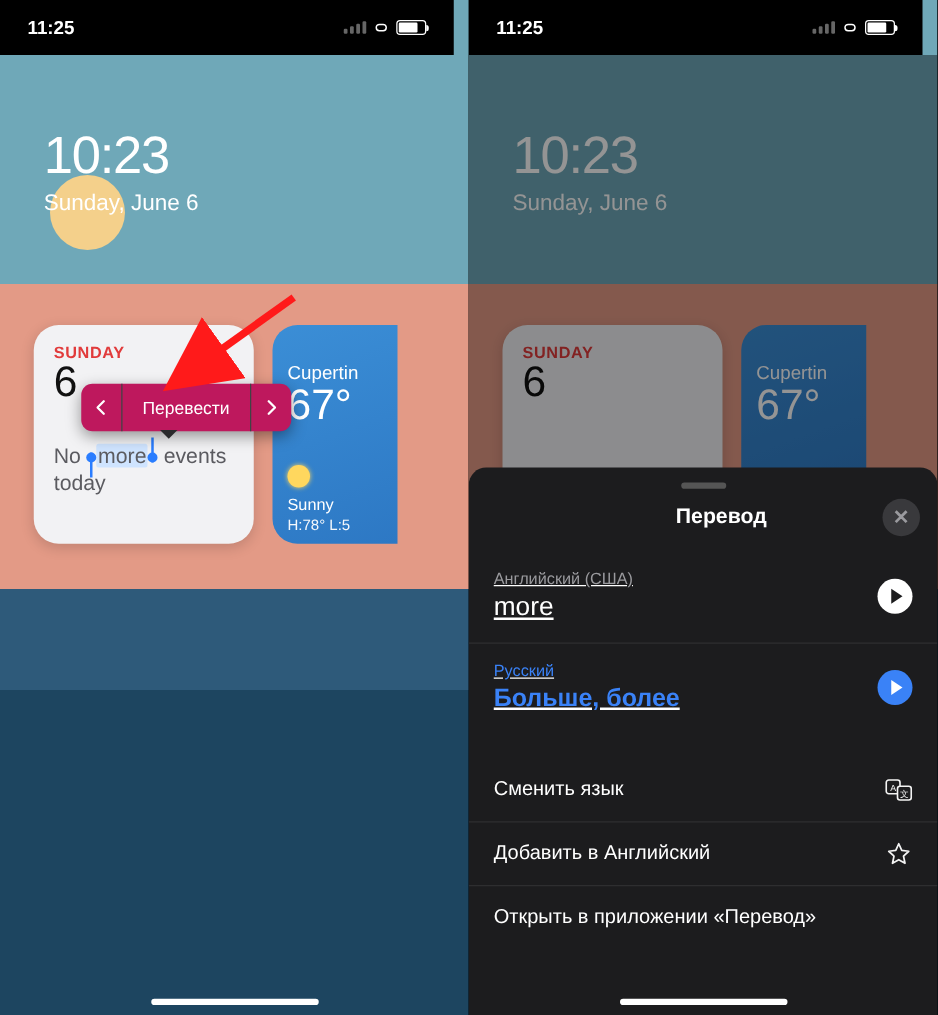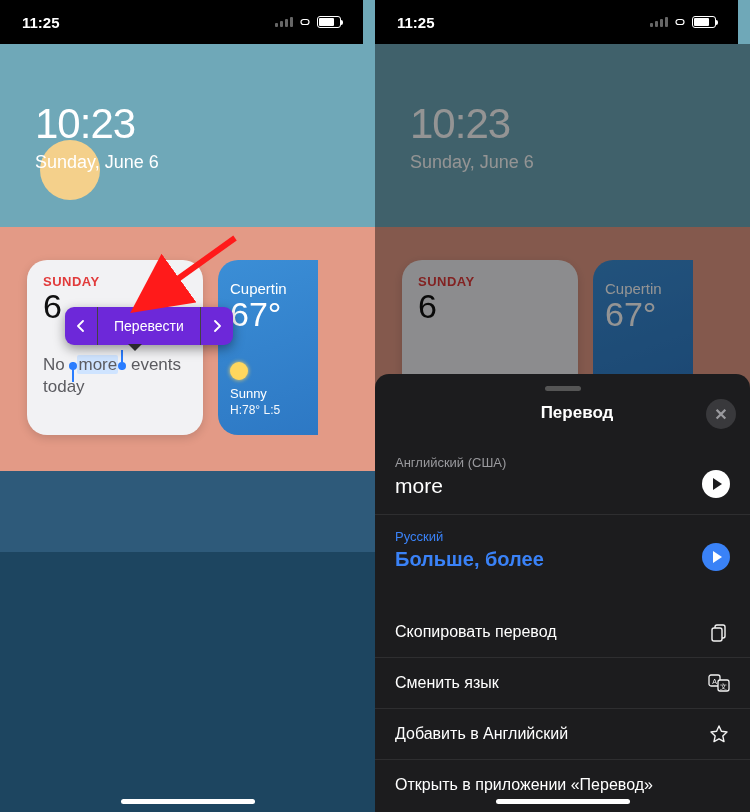--- a/index.html
+++ b/index.html
@@ -54,32 +54,32 @@
     .sel-handle {
       display: inline-block; width: 8px; height: 8px; background: #2a7dff; border-radius: 50%;
       vertical-align: middle; position: relative;
     }
     .sel-handle::after { content: ""; position: absolute; width: 2px; height: 20px; background: #2a7dff; left: 3px; }
     .sel-handle-left::after { top: 0; }
     .sel-handle-right::after { bottom: 0; }
 
     .widget-weather {
       background: linear-gradient(160deg, #3b8ed6 0%, #2d78c4 100%);
-      color: #fff; width: 100px; border-radius: 20px 0 0 20px; padding: 20px 12px;
+      color: #fff; width: 100px; border-radius: 20px 0 0 20px; padding: 30px 12px;
       height: 175px;
     }
     .weather-city { font-size: 15px; font-weight: 500; }
     .weather-temp { font-size: 34px; font-weight: 300; margin-top: -2px; }
     .weather-sun { width: 18px; height: 18px; background: #ffd75e; border-radius: 50%; margin-top: 28px; box-shadow: 0 0 4px #ffd75e; }
     .weather-cond { font-size: 13px; margin-top: 6px; }
     .weather-hilo { font-size: 12px; margin-top: 2px; opacity: 0.95; }
 
     .context-menu {
       position: absolute; top: 307px; left: 65px;
-      background: #6d28d9; border-radius: 9px; height: 38px;
+      background: #be185d; border-radius: 9px; height: 38px;
       display: flex; align-items: center; color: #fff;
       box-shadow: 0 4px 12px rgba(0,0,0,0.4);
     }
     .ctx-part { display: flex; align-items: center; justify-content: center; height: 100%; }
     .ctx-arrow { width: 32px; cursor: pointer; }
     .ctx-label { padding: 0 16px; font-size: 14px; cursor: pointer; }
     .ctx-sep { width: 1px; height: 100%; background: #424244; }
     .ctx-tail { position: absolute; bottom: -6px; left: 63px; width: 0; height: 0; border-left: 7px solid transparent; border-right: 7px solid transparent; border-top: 7px solid #2a2a2c; }
 
     .arrow-annot {
@@ -96,21 +96,21 @@
     }
     .grabber { width: 36px; height: 5px; background: #555; border-radius: 3px; margin: 4px auto 10px; }
     .sheet-header { display: flex; align-items: center; justify-content: center; position: relative; padding: 2px 18px 18px; }
     .sheet-title { font-size: 17px; font-weight: 600; margin-left: 29px; }
     .close-btn {
       position: absolute; right: 14px; top: -2px; width: 30px; height: 30px;
       background: #39393c; border-radius: 50%; display: flex; align-items: center; justify-content: center;
       cursor: pointer;
     }
     .close-x { color: #9a9a9e; font-size: 16px; font-weight: 700; }
-    .trans-block { padding: 14px 20px 16px; border-bottom: 1px solid #2e2e30; display: flex; align-items: flex-end; justify-content: space-between; }
+    .trans-block { padding: 14px 20px 16px; border-bottom: 1px solid #2e2e30; display: flex; align-items: center; justify-content: space-between; text-decoration: underline; }
     .trans-col { flex: 1; }
     .lang-label { font-size: 13px; color: #9a9a9e; }
     .lang-label-blue { color: #3a82f7; }
     .trans-text { font-size: 21px; font-weight: 500; margin-top: 4px; }
     .trans-text-blue { color: #3a82f7; font-weight: 600; font-size: 20px; }
     .play-btn { width: 28px; height: 28px; background: #fff; border-radius: 50%; display: flex; align-items: center; justify-content: center; cursor: pointer; }
     .play-btn-blue { background: #3a82f7; }
     .play-tri { width: 0; height: 0; border-top: 6px solid transparent; border-bottom: 6px solid transparent; border-left: 9px solid #1c1c1e; margin-left: 2px; }
     .play-tri-white { border-left-color: #fff; }
 
@@ -271,29 +271,20 @@
         <div class="trans-col">
           <div class="lang-label lang-label-blue">Русский</div>
           <div class="trans-text trans-text-blue">Больше, более</div>
         </div>
         <div class="play-btn play-btn-blue">
           <div class="play-tri play-tri-white"></div>
         </div>
       </div>
 
       <div class="action-list">
-        <div class="action-item">
-          <span>Скопировать перевод</span>
-          <span class="action-icon">
-            <svg width="20" height="20" viewBox="0 0 20 20">
-                <rect x="6" y="3" width="10" height="13" rx="2" stroke="#fff" stroke-width="1.4" fill="none"></rect>
-                <rect x="3" y="6" width="10" height="13" rx="2" stroke="#fff" stroke-width="1.4" fill="#1c1c1e"></rect>
-              </svg>
-          </span>
-        </div>
         <div class="action-item">
           <span>Сменить язык</span>
           <span class="action-icon">
             <svg width="22" height="18" viewBox="0 0 22 18">
                 <rect x="1" y="1" width="11" height="11" rx="2" stroke="#fff" stroke-width="1.3" fill="none"></rect>
                 <text x="6.5" y="9.5" text-anchor="middle" fill="#fff" font-size="7" font-family="Arial">A</text>
                 <rect x="10" y="6" width="11" height="11" rx="2" stroke="#fff" stroke-width="1.3" fill="#1c1c1e"></rect>
                 <text x="15.5" y="14.5" text-anchor="middle" fill="#fff" font-size="7" font-family="Arial">文</text>
               </svg>
           </span>

